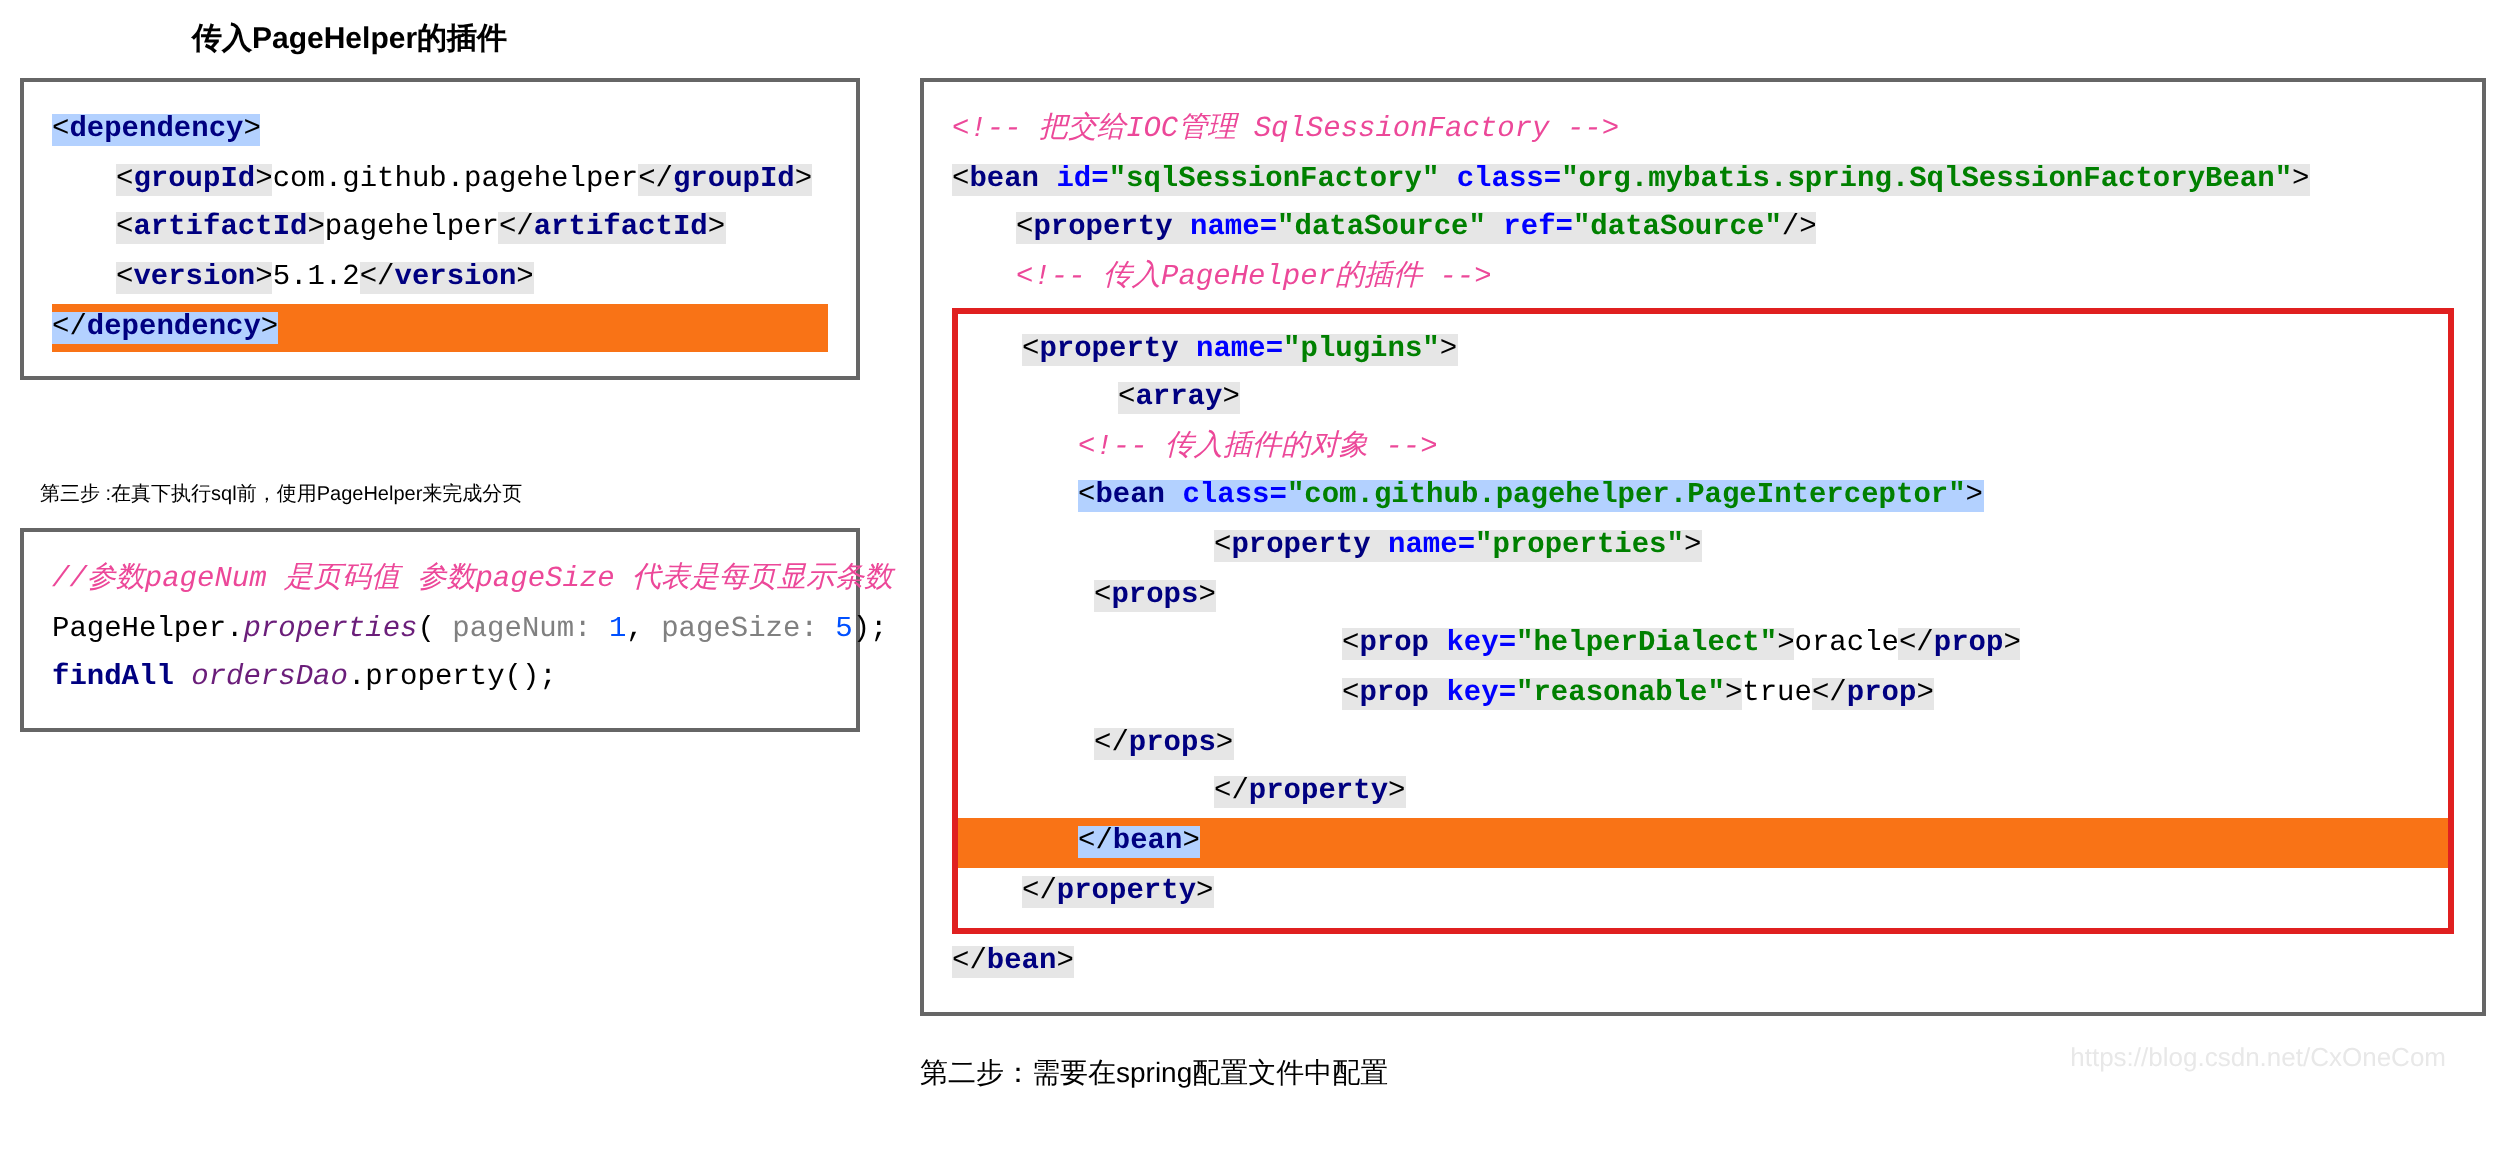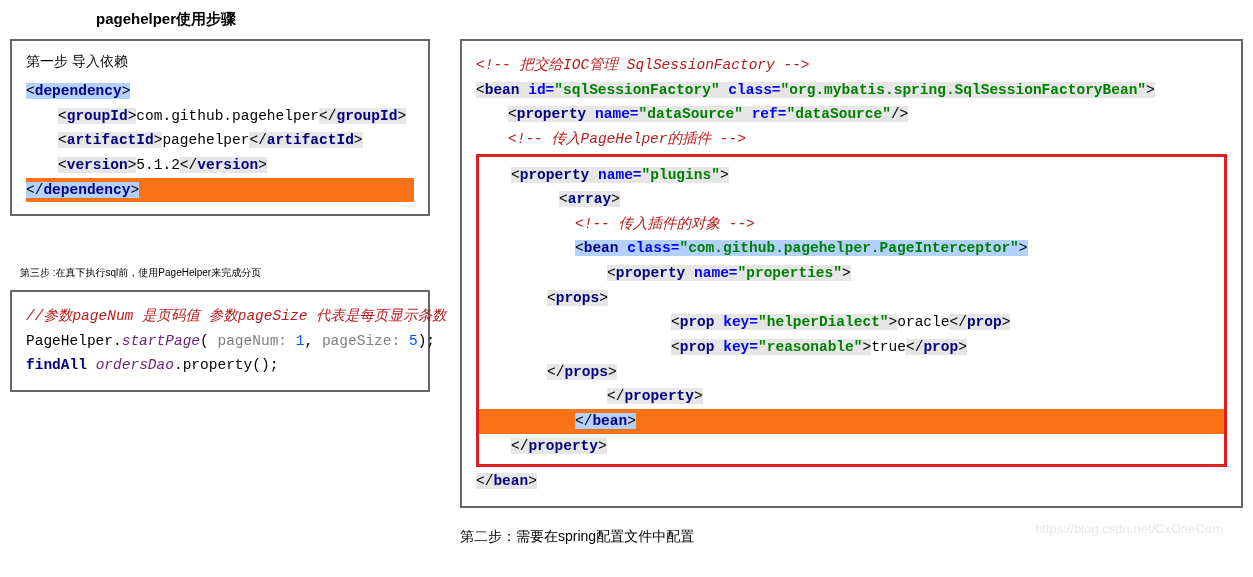--- a/index.html
+++ b/index.html
@@ -28,31 +28,31 @@
   .box .heading { margin-bottom: 8px; }
   .code {
     font-family: Consolas, "Courier New", monospace;
     font-size: 14.5px;
     line-height: 1.7;
     white-space: nowrap;
   }
   .code .ln { display: block; }
   .ind1 { padding-left: 32px; }
   .ind2 { padding-left: 80px; }
-  .ind3 { padding-left: 96px; }
+  .ind3 { padding-left: 60px; }
   .ind4 { padding-left: 128px; }
   .ind5 { padding-left: 68px; }
   .ind6 { padding-left: 192px; }
   .tag { color: #000080; font-weight: bold; }
   .hl { background: #e6e6e6; }
   .hl-sel { background: #b3d1ff; }
   .hl-yel { background: #f97316; display: inline-block; width: 100%; }
   .attr-n { color: #0000ff; font-weight: bold; }
   .attr-v { color: #008000; font-weight: bold; }
-  .cmt { color: #b91c1c; font-style: italic; }
+  .cmt { color: #ec4899; font-style: italic; }
   .txt { color: #000; }
   .kw { color: #000080; font-weight: bold; }
   .ident { color: #6b1e7a; font-style: italic; }
   .num { color: #0050ff; }
   .param { color: #808080; }
   .step3-title { margin: 50px 0 10px 10px; font-size: 10px; }
   .step2-title { text-align: left; margin-top: 6px; font-size: 14px; }
   .watermark {
     position: absolute;
     right: 20px;
@@ -65,42 +65,41 @@
     border: 3px solid #e02020;
     padding: 6px 0 6px 0;
     margin: 2px 0;
   }
 </style>
 </head>
 <body>
 
 <div class="wrapper">
 
-<div class="title-main">pagehelper使用步骤</div>
+<div class="title-main">传入PageHelper的插件</div>
 
 <div class="container">
 
   <div class="left-col">
 
     <div class="box">
-      <div class="heading">第一步 导入依赖</div>
       <div class="code">
         <span class="ln"><span class="hl hl-sel">&lt;<span class="tag">dependency</span>&gt;</span></span>
         <span class="ln ind1"><span class="hl">&lt;<span class="tag">groupId</span>&gt;</span><span class="txt">com.github.pagehelper</span><span class="hl">&lt;/<span class="tag">groupId</span>&gt;</span></span>
         <span class="ln ind1"><span class="hl">&lt;<span class="tag">artifactId</span>&gt;</span><span class="txt">pagehelper</span><span class="hl">&lt;/<span class="tag">artifactId</span>&gt;</span></span>
         <span class="ln ind1"><span class="hl">&lt;<span class="tag">version</span>&gt;</span><span class="txt">5.1.2</span><span class="hl">&lt;/<span class="tag">version</span>&gt;</span></span>
         <span class="ln hl-yel"><span class="hl hl-sel">&lt;/<span class="tag">dependency</span>&gt;</span></span>
       </div>
     </div>
 
     <div class="step3-title">第三步 :在真下执行sql前，使用PageHelper来完成分页</div>
     <div class="box">
       <div class="code">
         <span class="ln cmt">//参数pageNum 是页码值   参数pageSize 代表是每页显示条数</span>
-        <span class="ln"><span class="txt">PageHelper.</span><span class="ident">startPage</span><span class="txt">( </span><span class="param">pageNum:</span> <span class="num">1</span><span class="txt">, </span><span class="param">pageSize:</span> <span class="num">5</span><span class="txt">);</span></span>
+        <span class="ln"><span class="txt">PageHelper.</span><span class="ident">properties</span><span class="txt">( </span><span class="param">pageNum:</span> <span class="num">1</span><span class="txt">, </span><span class="param">pageSize:</span> <span class="num">5</span><span class="txt">);</span></span>
         <span class="ln"><span class="kw">findAll</span> <span class="ident">ordersDao</span><span class="txt">.property();</span></span>
       </div>
     </div>
 
   </div>
 
   <div class="right-col">
     <div class="box">
       <div class="code">
         <span class="ln cmt">&lt;!-- 把交给IOC管理 SqlSessionFactory --&gt;</span>

